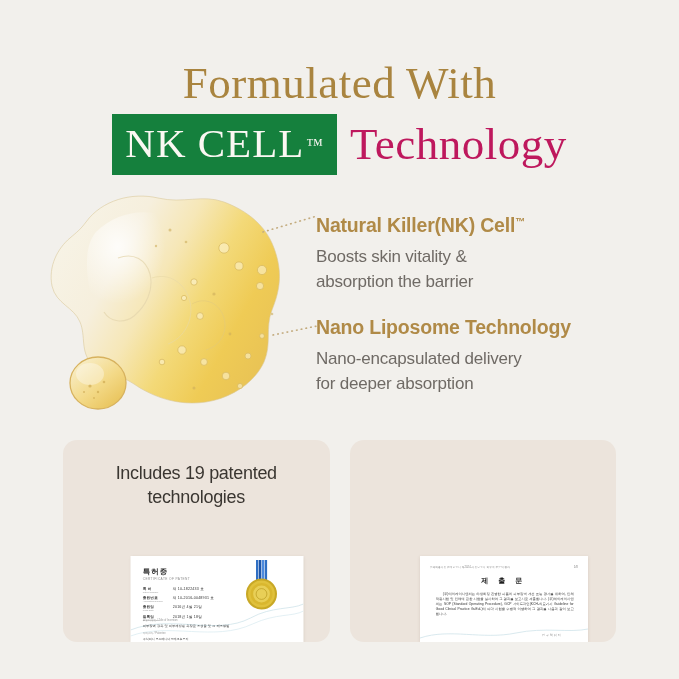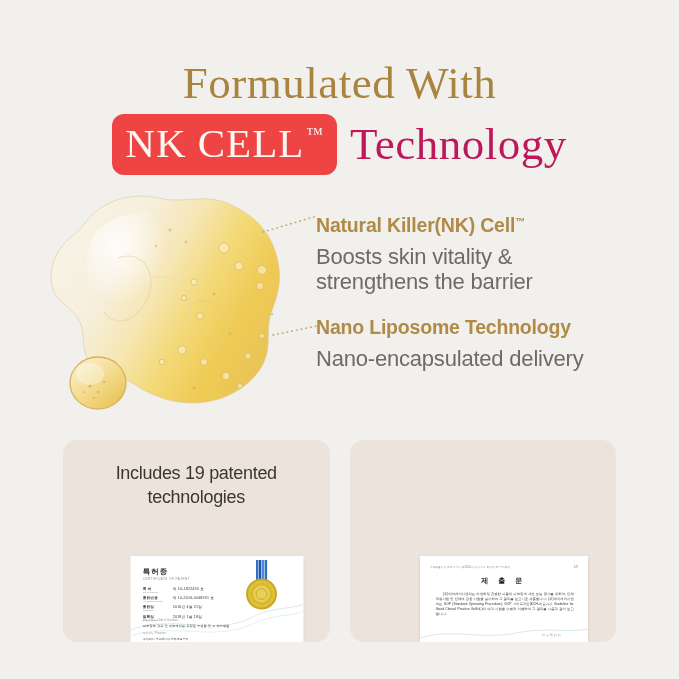--- a/index.html
+++ b/index.html
@@ -22,31 +22,30 @@
     font-size:45px;line-height:50px;
     color:#a9843f;
     letter-spacing:.5px;
     display:block;
   }
   .line2{
     display:flex;align-items:center;justify-content:center;
     gap:13px;margin-top:6px;
   }
   .badge{
-    background:#ef4444;
+    background:#15803d;
     color:#fbf8f3;
     font-family:"Liberation Serif", serif;
     font-size:41px;
     line-height:1;
     padding:9px 13px 11px 13px;
     display:inline-flex;
-    align-items:flex-start;
+    align-items:center;
     letter-spacing:1px;
     white-space:nowrap;
-    border-radius:12px;
   }
   .badge .tm{font-size:17px;line-height:1;margin-left:2px;margin-top:2px;}
   .tech-word{
     font-family:"Liberation Serif", serif;
     font-size:45px;color:#be185d;line-height:1;
     letter-spacing:.5px;
   }
 
   
   .serum{position:absolute;left:34px;top:186px;width:270px;height:235px;}
@@ -54,21 +53,21 @@
 
   
   .features{position:absolute;left:316px;top:206px;width:330px;}
   .feature{margin-bottom:22px;}
   .feature .f-title{
     font-size:19.5px;font-weight:bold;color:#b08a47;
     letter-spacing:-.2px;margin:8px 0 7px 0;white-space:nowrap;
   }
   .feature .f-title .tm{font-size:10px;vertical-align:super;letter-spacing:0;}
   .feature .f-desc{
-    font-size:22px;color:#6f6a65;line-height:25px;margin:0;
+    font-size:17px;color:#6f6a65;line-height:25px;margin:0;
     letter-spacing:-.2px;
   }
   .connector{position:absolute;height:10px;}
   .connector svg{display:block;}
 
   
   .cards{
     position:absolute;left:63px;top:440px;
     width:553px;display:flex;gap:20px;
   }
@@ -255,28 +254,29 @@
       <line x1="1" y1="13" x2="45" y2="4" stroke="#c3ab7e" stroke-width="1.6" stroke-linecap="round" stroke-dasharray="0.6 4.2"></line>
     </svg>
   </div>
 
   <div class="features">
 
     <div class="feature">
       <p class="f-title"><span>Natural Killer(NK) Cell</span><span class="tm">™</span></p>
       <p class="f-desc">
         <span>Boosts skin vitality &amp;</span><br>
-        <span>strengthens the barrier</span>
+        <span>absorption the barrier</span>
       </p>
     </div>
 
     <div class="feature">
       <p class="f-title">Nano Liposome Technology</p>
       <p class="f-desc">
         <span>Nano-encapsulated delivery</span><br>
+        <span>for deeper absorption</span>
       </p>
     </div>
 
   </div>
 
   <div class="cards">
 
     <div class="card">
       <p class="card-title">
         <span>Includes 19 patented</span><br>

